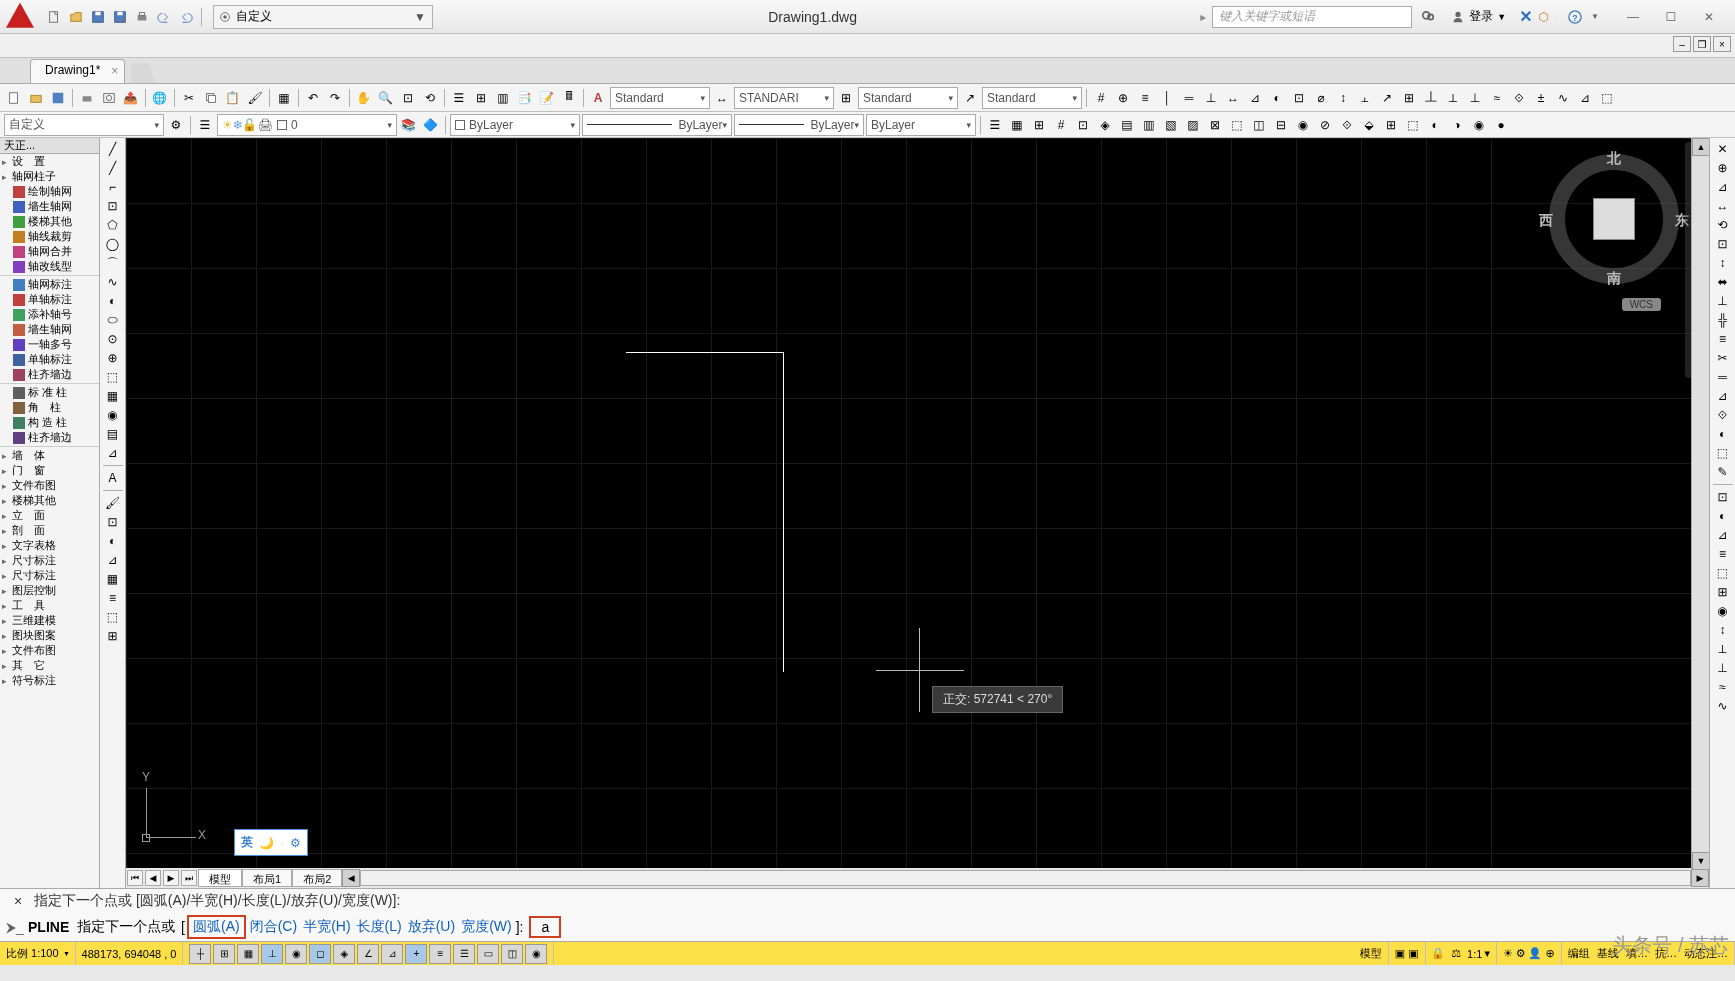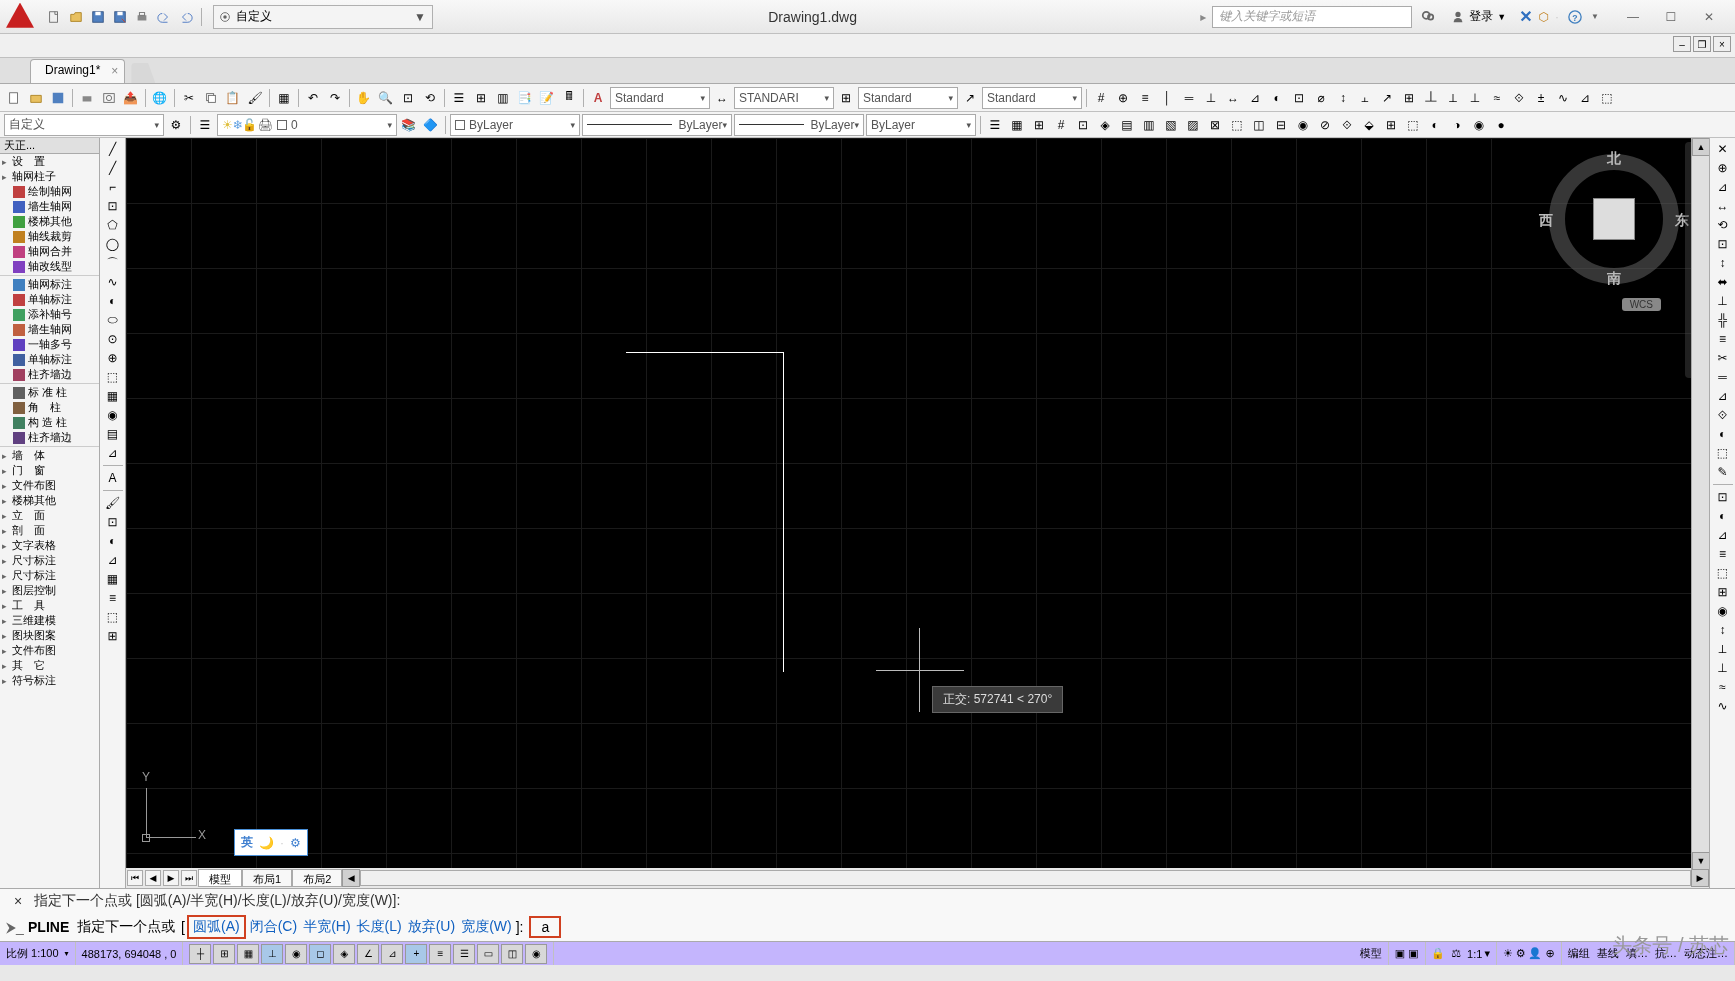--- a/index.html
+++ b/index.html
@@ -78,21 +78,21 @@
 
 .cmdline-area { background: #f8f8f8; border-top: 1px solid #aaa; }
 .cmd-history { padding: 2px 8px; font-size: 14px; color: #333; display:flex; align-items:center; }
 .cmd-input-row { display: flex; align-items: center; padding: 2px 6px; font-size: 14px; gap:2px; }
 .cmd-chevron { width: 20px; color: #666; }
 .cmd-name { font-weight: bold; margin-right: 6px; }
 .cmd-opt { color: #1060c0; cursor: pointer; padding: 0 2px; }
 .cmd-bracket-red { border: 2px solid #d04020; padding: 1px 2px; }
 .cmd-input-box { border: 2px solid #d04020; padding: 1px 10px; margin-left: 4px; }
 
-.statusbar { height: 24px; background: #c4b5fd; border-top: 1px solid #aaa; display: flex; align-items: center; font-size: 11px; }
+.statusbar { height: 24px; background: #fde047; border-top: 1px solid #aaa; display: flex; align-items: center; font-size: 11px; }
 .sb-section { padding: 0 6px; border-right: 1px solid #c0c0c0; height: 100%; display: flex; align-items: center; gap: 2px; }
 .sb-btn { width: 22px; height: 20px; border: 1px solid #999; background: #d8d8d8; display: flex; align-items: center; justify-content: center; cursor: pointer; font-size: 10px; }
 .watermark { position:absolute; right:6px; bottom:22px; color:#999; font-size:20px; pointer-events:none;}
 
 svg { display: block; }
 .ico { width: 14px; height: 14px; }
 </style>
 </head>
 <body>
 

